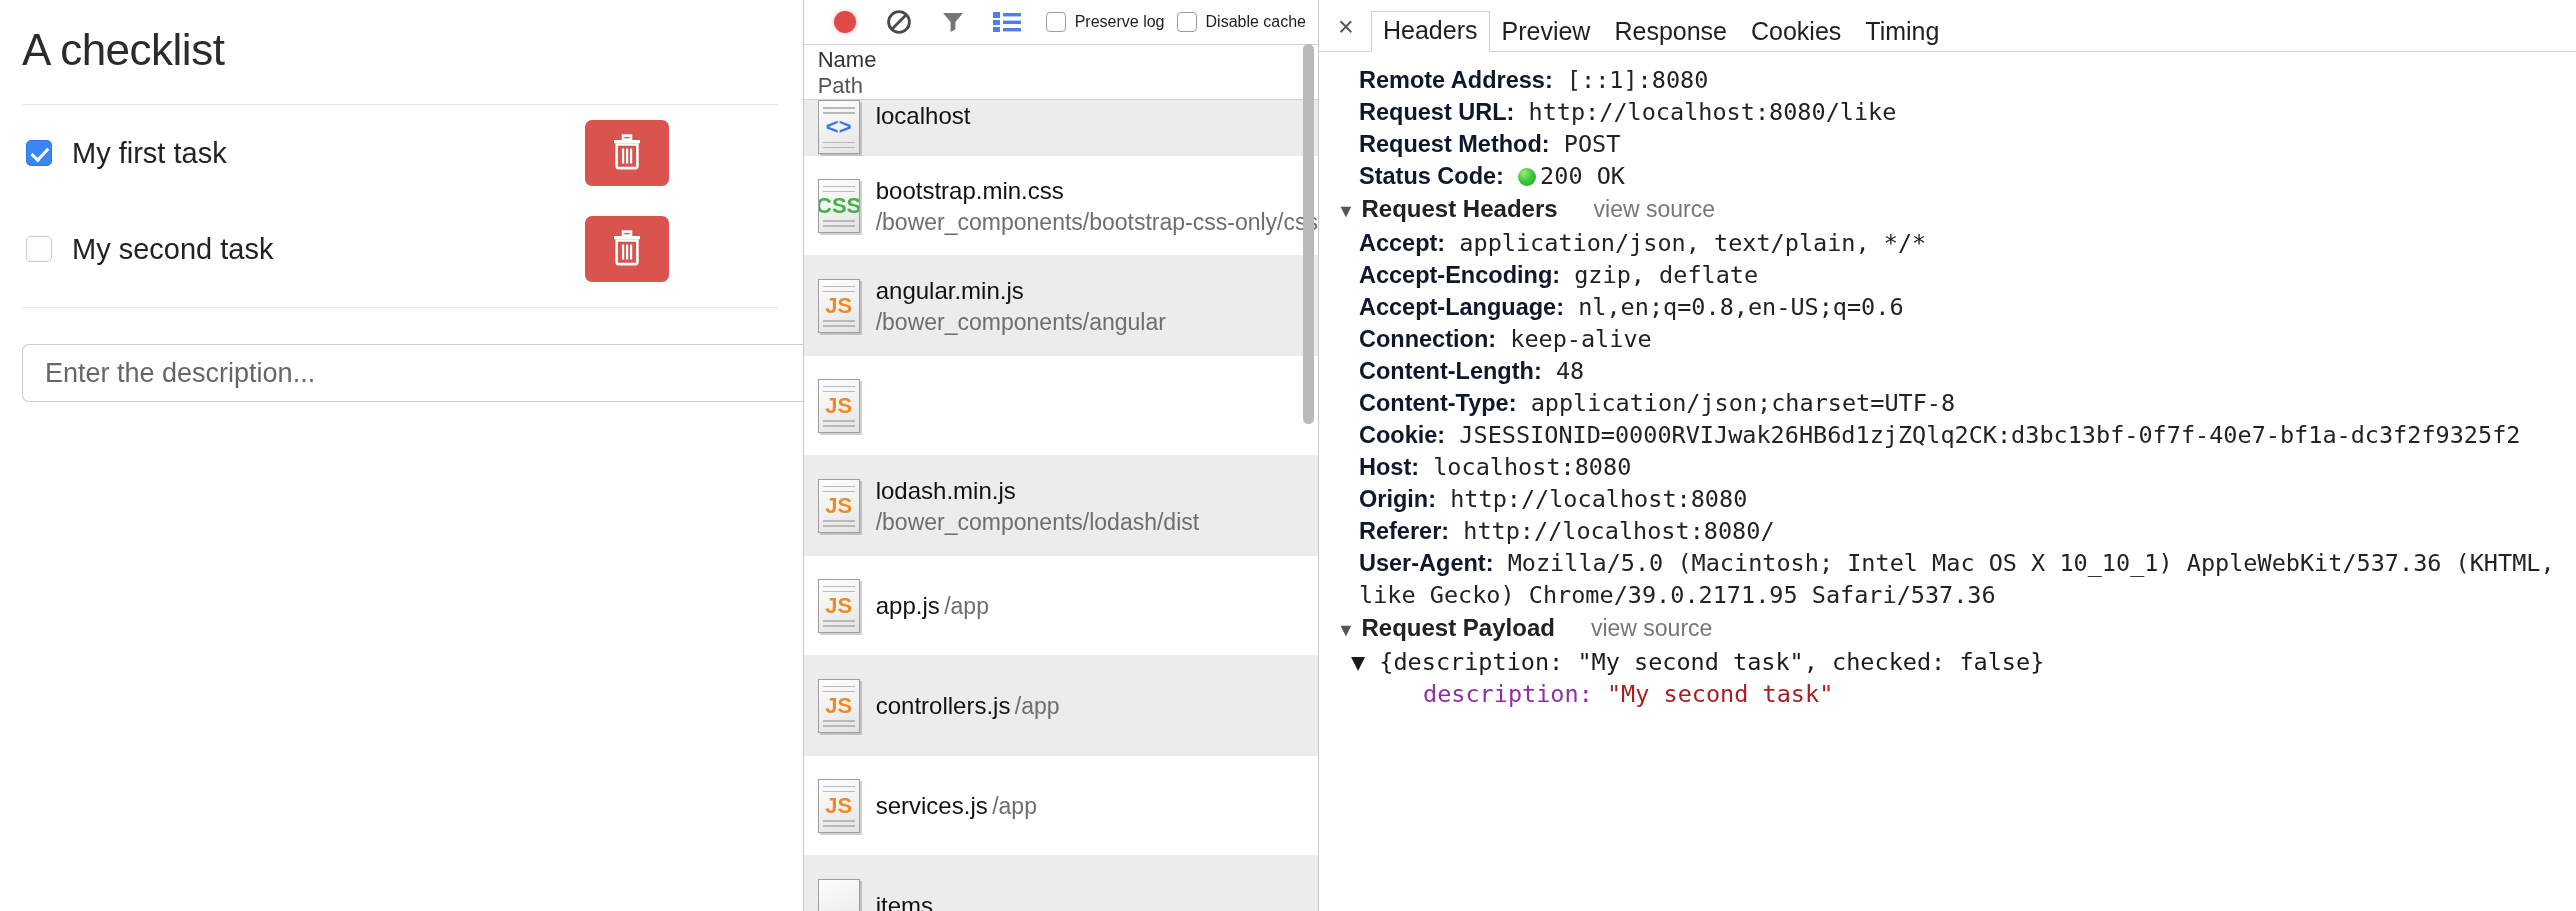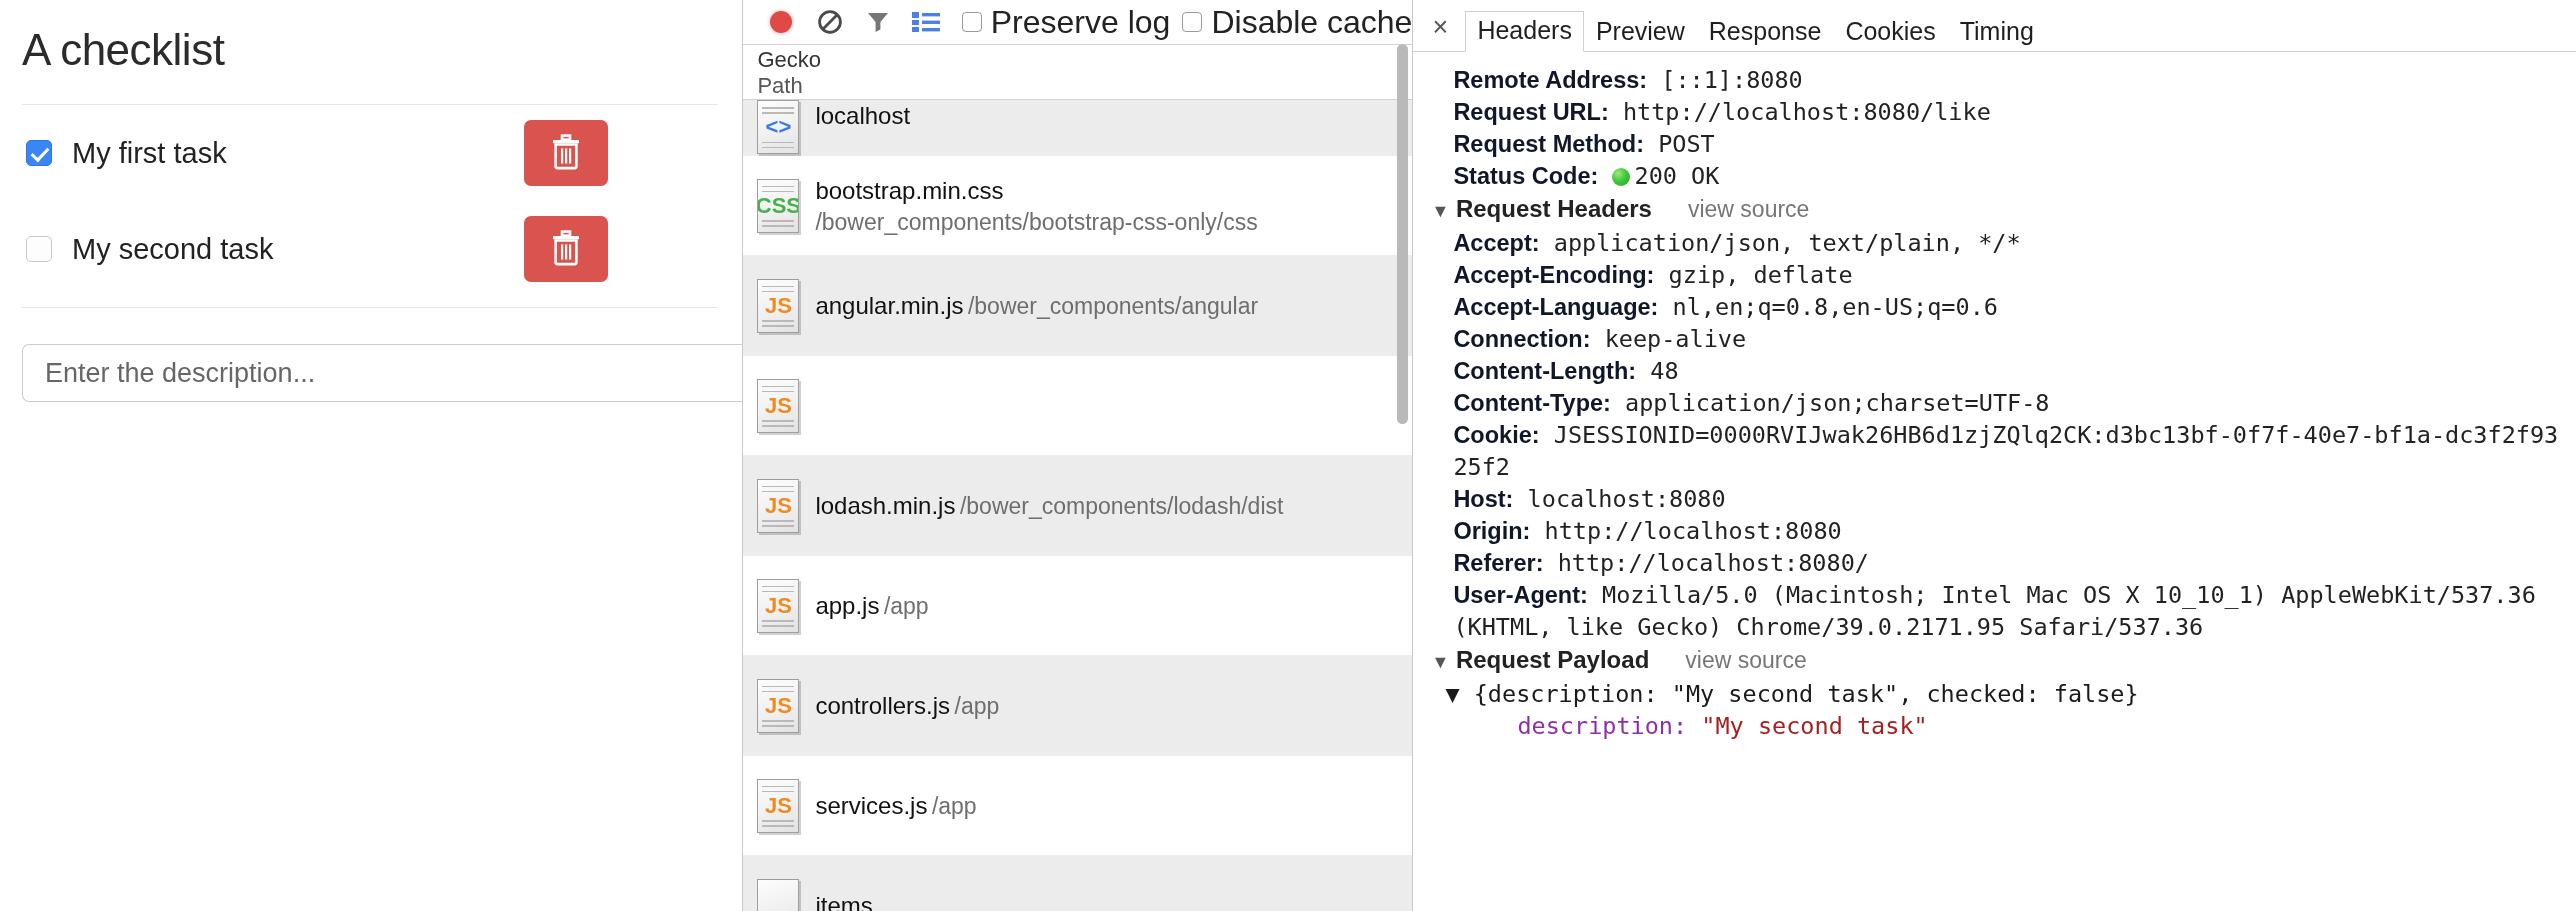--- a/index.html
+++ b/index.html
@@ -134,21 +134,21 @@
   .tb-check {
     display: flex; align-items: center; gap: 9px;
     margin-left: 12px; cursor: pointer;
   }
   .tb-check .box {
     width: 20px; height: 20px;
     border: 1.5px solid #9a9a9a;
     border-radius: 4px;
     background: #fff;
   }
-  .tb-check .lbl { font-size: 32px; color: #222; white-space: nowrap; }
+  .tb-check .lbl { font-size: 16px; color: #222; white-space: nowrap; }
 
   .net-head {
     flex: 0 0 52px;
     border-top: 1px solid #d2d2d2;
     border-bottom: 1px solid #d2d2d2;
     padding: 2px 0 0 14px;
     background: #fff;
   }
   .net-head .h1 { font-size: 22px; color: #333; line-height: 26px; }
   .net-head .h2 { font-size: 22px; color: #555; line-height: 26px; }
@@ -357,21 +357,21 @@
         <span class="box"></span>
         <span class="lbl">Preserve log</span>
       </label>
       <label class="tb-check">
         <span class="box"></span>
         <span class="lbl">Disable cache</span>
       </label>
     </div>
 
     <div class="net-head">
-      <div class="h1">Gecko</div>
+      <div class="h1">Name</div>
       <div class="h2">Path</div>
     </div>
 
     <div class="net-list">
 
       <div class="net-row odd first">
         <span class="file-ico">
           <span class="ln" style="top:6px"></span>
             <span class="ln" style="top:11px"></span>
           <span class="tag html">&lt;&gt;</span>

